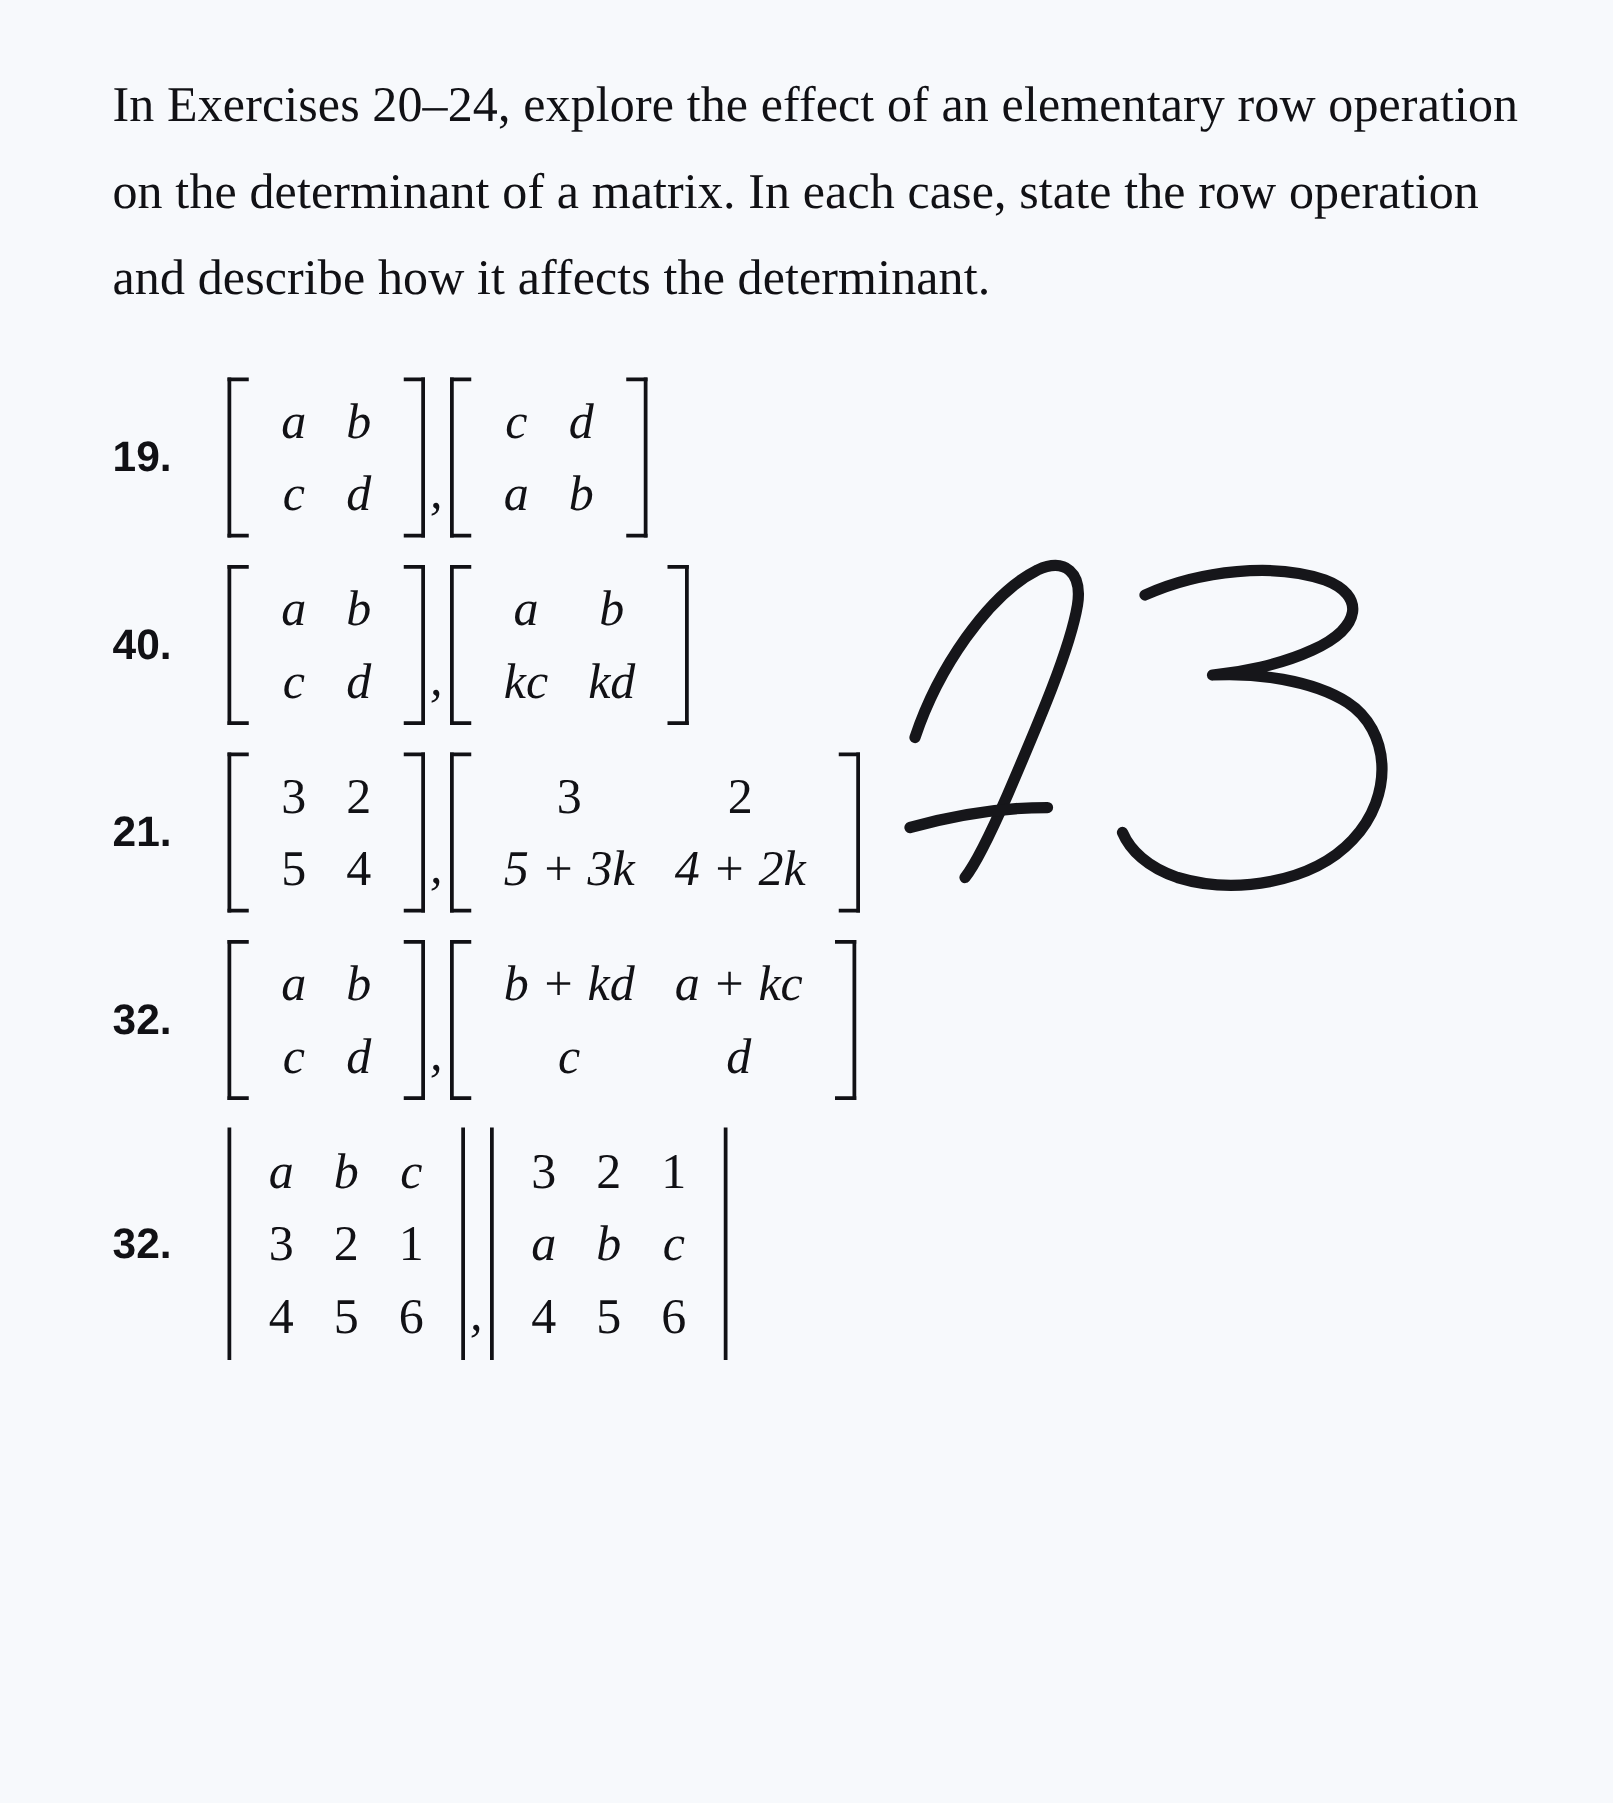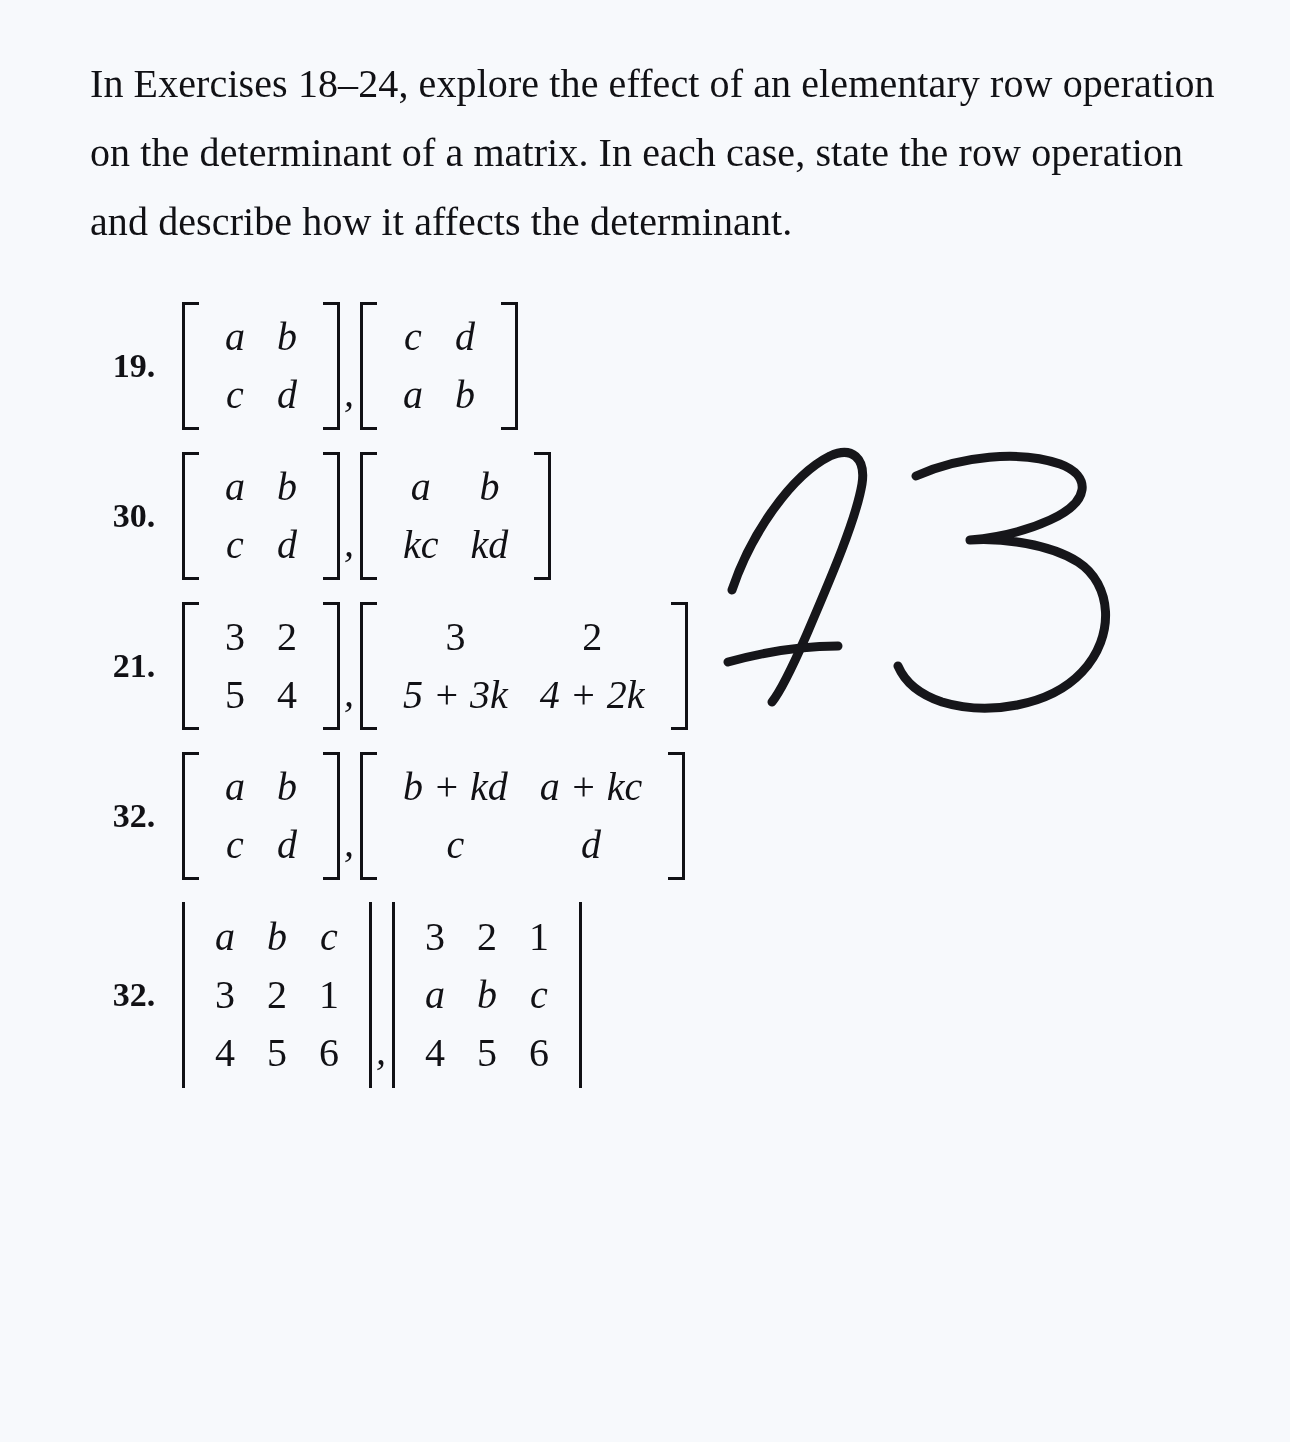--- a/index.html
+++ b/index.html
@@ -35,23 +35,23 @@
     position: relative;
   }
   .exercise {
     display: flex;
     align-items: center;
     margin-bottom: 22px;
   }
   .ex-num {
     font-size: 34px;
     font-weight: bold;
-    font-family: Liberation Serif, serif;
+    font-family: Liberation Sans, sans-serif;
     width: 92px;
-    text-align: center;
+    text-align: left;
     padding-right: 4px;
     box-sizing: border-box;
     flex: 0 0 auto;
   }
   .ex-body {
     display: flex;
     align-items: center;
   }
   .comma {
     font-size: 40px;
@@ -122,21 +122,21 @@
     height: 320px;
     pointer-events: none;
   }
 </style>
 </head>
 <body>
 
 <div class="page">
 
   <div class="intro">
-    <p>In Exercises 18–24, explore the effect of an elementary row operation on the determinant of a matrix. In each case, state the row operation and describe how it affects the determinant.</p>
+    <p>In Exercises 20–24, explore the effect of an elementary row operation on the determinant of a matrix. In each case, state the row operation and describe how it affects the determinant.</p>
   </div>
 
   <div class="exercises">
 
     <div class="exercise">
       <div class="ex-num">19.</div>
       <div class="ex-body">
         <span class="matrix">
           <span class="bracket left"></span>
           <span class="cells cols2">
@@ -155,21 +155,21 @@
             <span class="cell">d</span>
             <span class="cell">a</span>
             <span class="cell">b</span>
           </span>
           <span class="bracket right"></span>
         </span>
       </div>
     </div>
 
     <div class="exercise">
-      <div class="ex-num">30.</div>
+      <div class="ex-num">40.</div>
       <div class="ex-body">
         <span class="matrix">
           <span class="bracket left"></span>
           <span class="cells cols2">
             <span class="cell">a</span>
             <span class="cell">b</span>
             <span class="cell">c</span>
             <span class="cell">d</span>
           </span>
           <span class="bracket right"></span>

